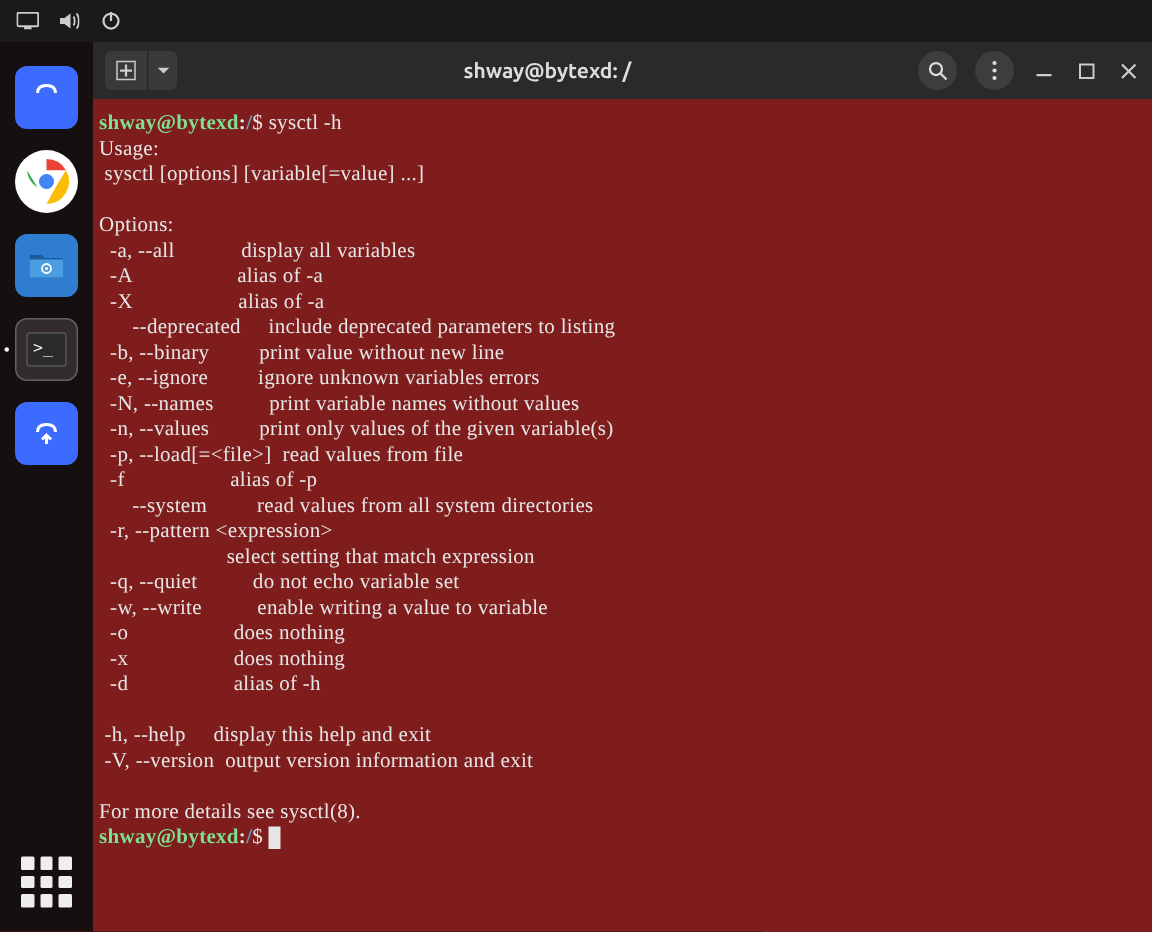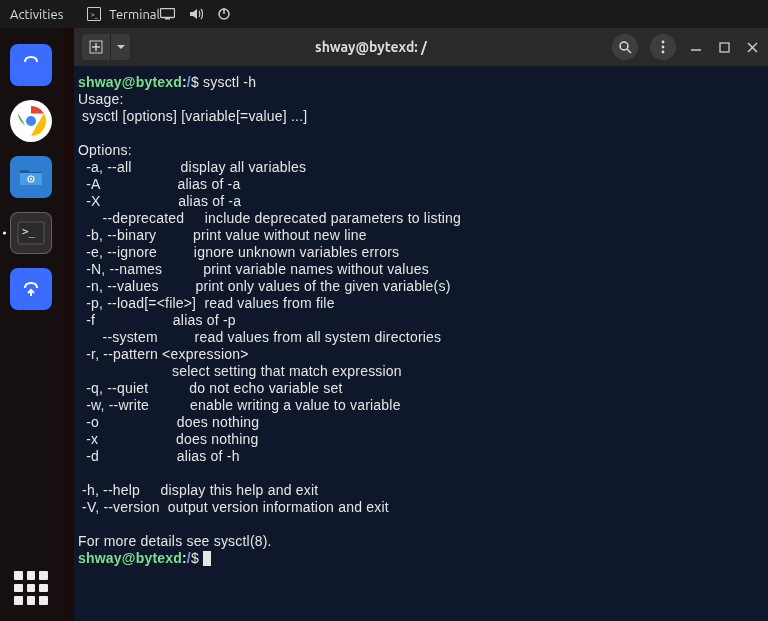--- a/index.html
+++ b/index.html
@@ -63,21 +63,21 @@
   display: grid; grid-template-columns: repeat(3,1fr); grid-template-rows: repeat(3,1fr);
   gap: 4px;
 }
 .apps-grid span { background: #eee; border-radius: 1px; }
 
 .terminal-window {
   position: absolute;
   left: 62px; top: 28px;
   right: 0; bottom: 0;
   background: #2c2c2c;
-  display: flex; flex-direction: column; margin-left: 12px;
+  display: flex; flex-direction: column;
 }
 .term-header {
   height: 38px;
   background: #2a2a2a;
   display: flex; align-items: center;
   padding: 0 8px;
   color: #ddd;
 }
 .term-tab-btn {
   width: 28px; height: 26px;
@@ -98,50 +98,43 @@
 .round-btn {
   width: 26px; height: 26px; border-radius: 50%;
   background: #3d3d3d;
   display:flex; align-items:center; justify-content:center;
   font-size: 13px; color:#ddd;
 }
 .win-btn { width: 16px; height: 16px; display:flex; align-items:center; justify-content:center; color:#ccc; font-size:13px; }
 
 .term-body {
   flex: 1;
-  background: #0f172a;
+  background: #7f1d1d;
   padding: 8px 4px 0 4px;
-  font-family: Liberation Sans, sans-serif;
+  font-family: Liberation Serif, serif;
   font-size: 14px;
   line-height: 17px;
   color: #e6e6e6;
   white-space: pre;
   overflow: hidden;
   letter-spacing: 0.2px;
 }
 .p-user { color: #7fdf8f; font-weight: bold; }
 .p-colon { color: #e6e6e6; font-weight: bold; }
 .p-path { color: #6aa0d8; font-weight: bold; }
 .p-dollar { color: #e6e6e6; }
 .cursor {
   display: inline-block; width: 8px; height: 15px;
   background: #e6e6e6; vertical-align: text-bottom;
 }
 </style>
 </head>
 <body>
 
 <div class="topbar">
-  <div class="topbar-left">
-    <span>Activities</span>
-    <span class="top-app">
-      <span class="top-icon-box"></span>
-      <span>Terminal</span>
-    </span>
-  </div>
   <div class="topbar-right">
     <span class="sys-icon">
       <svg width="15" height="12" viewBox="0 0 15 12">
           <rect x="0.5" y="0.5" width="14" height="9" rx="1" fill="none" stroke="#ccc" stroke-width="1.3"></rect>
           <rect x="5" y="10" width="5" height="1.5" fill="#ccc"></rect>
         </svg>
     </span>
     <span class="sys-icon">
       <svg width="14" height="14" viewBox="0 0 14 14">
           <path d="M1 5v4h3l4 3V2L4 5H1z" fill="#ccc"></path>

